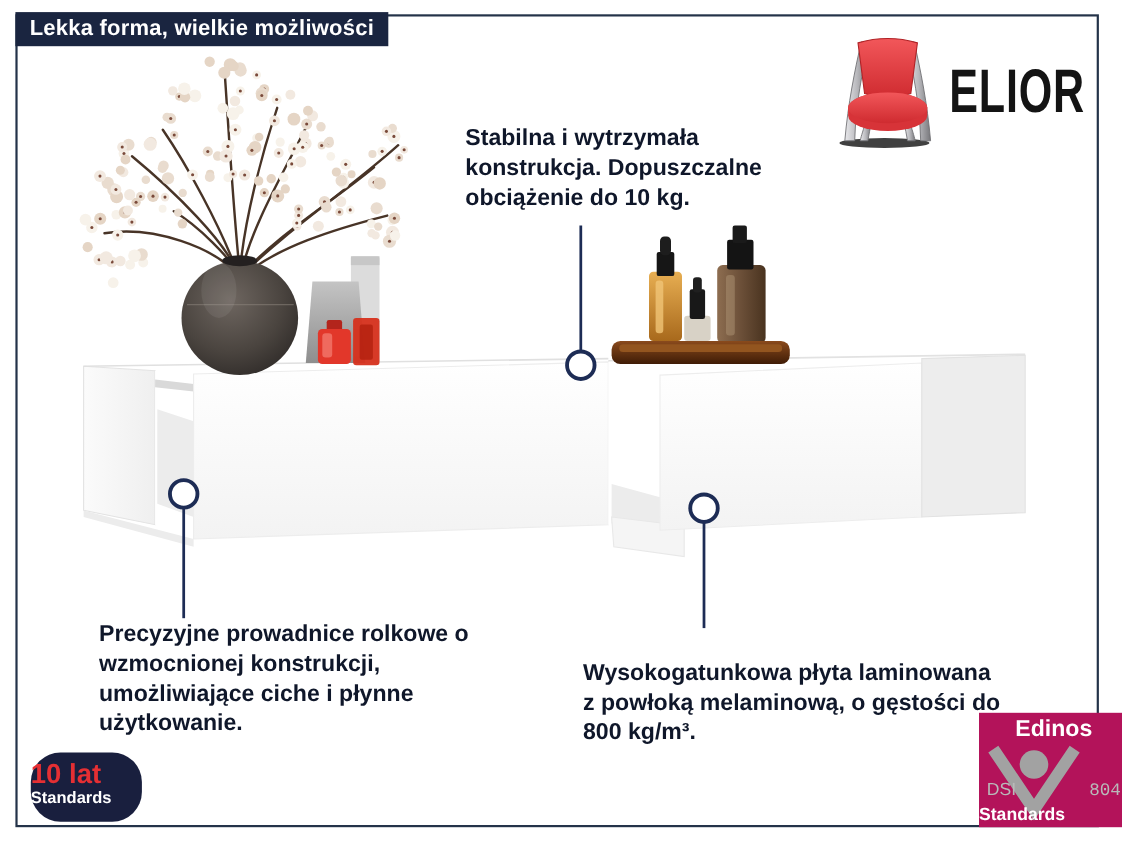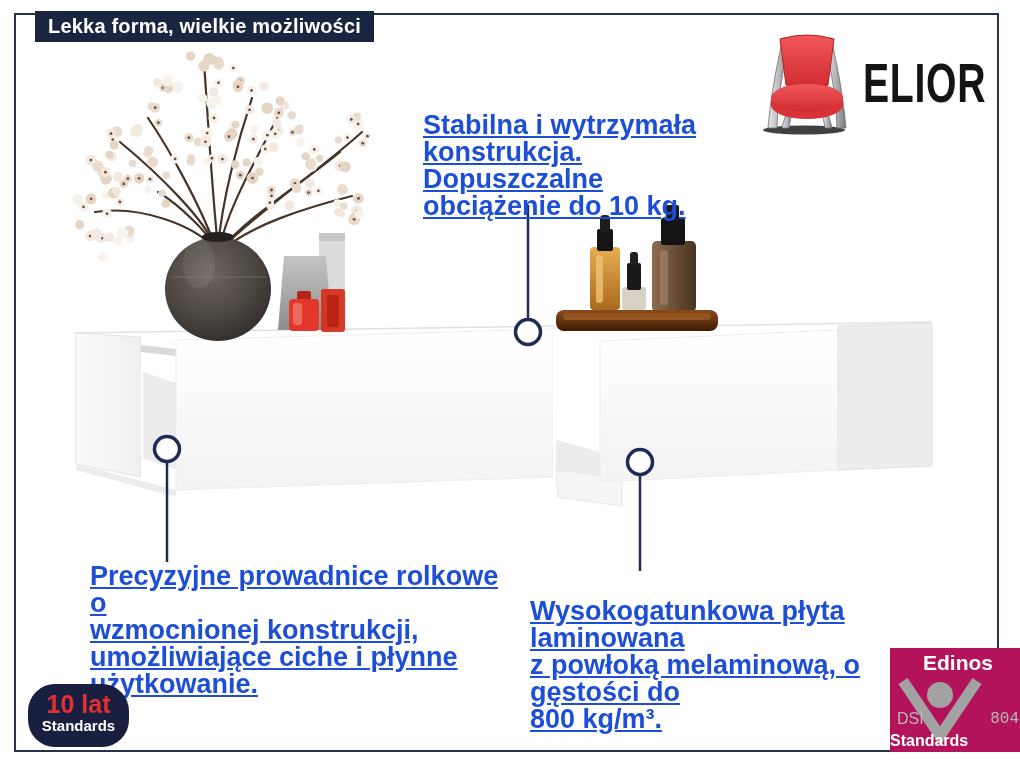--- a/index.html
+++ b/index.html
@@ -1,31 +1,31 @@
 <!DOCTYPE html>
 <html><head>
 <meta charset="utf-8">
 <style>
   html,body{margin:0;padding:0;background:#ffffff;}
   body{font-family:"Liberation Sans", sans-serif;}
   .canvas{position:relative;width:1020px;height:769px;background:#ffffff;overflow:hidden;}
   .frame{position:absolute;left:14px;top:13px;width:985px;height:739px;border:2px solid #243349;box-sizing:border-box;background:transparent;}
   .scene{position:absolute;left:0;top:0;width:1020px;height:769px;}
   .banner{position:absolute;left:14px;top:11px;height:31px;line-height:31px;background:#1a2540;color:#ffffff;
-          font-size:20px;font-weight:bold;padding:0 13px;letter-spacing:.2px;white-space:nowrap;z-index:5;margin-left:21px;}
+          font-size:20px;font-weight:bold;padding:0 13px;letter-spacing:.2px;white-space:nowrap;z-index:5;}
   .logo{position:absolute;left:755px;top:28px;width:250px;height:110px;z-index:4;}
   .logo .chair{position:absolute;left:2px;top:4px;}
   .logo .wordmark{position:absolute;left:108px;top:22px;font-size:56px;font-weight:800;color:#141414;
           transform:scaleX(.70);transform-origin:left center;letter-spacing:1px;}
-  .callout-text{position:absolute;color:#1d4ed8;font-weight:bold;font-size:27px;line-height:27px;white-space:pre-line;z-index:4;text-decoration:underline;}
+  .callout-text{position:absolute;color:#0f172a;font-weight:bold;font-size:21px;line-height:27px;white-space:pre-line;z-index:4;}
   .callout-top{left:423px;top:112px;width:330px;}
   .callout-bl{left:90px;top:563px;width:410px;}
   .callout-br{left:530px;top:598px;width:440px;}
   .warranty{position:absolute;left:28px;top:684px;width:101px;height:63px;background:#191f3e;border-radius:27px;
-            text-align:center;z-index:5;}
+            z-index:5;}
   .warranty .val{color:#e52f33;font-weight:800;font-size:25px;line-height:25px;margin-top:8px;}
   .warranty .lbl{color:#ffffff;font-weight:bold;font-size:15px;line-height:18px;}
   .standards{position:absolute;left:890px;top:648px;width:100px;height:104px;background:#b3135a;z-index:5;overflow:hidden;padding-left:36px;}
   .standards .sb-brand{position:absolute;top:3px;left:0;width:100%;text-align:center;color:#fff;font-weight:800;font-size:21px;z-index:2;}
   .standards .sb-v{position:absolute;left:0;top:0;z-index:1;}
   .standards .sb-left{position:absolute;left:7px;top:62px;color:#b9b9b9;font-size:16px;z-index:2;}
   .standards .sb-right{position:absolute;right:7px;top:62px;color:#b9b9b9;font-size:16px;z-index:2;font-family:Liberation Mono, monospace;}
   .standards .sb-bottom{position:absolute;bottom:2px;left:0;width:100%;text-align:left;color:#fff;font-weight:800;font-size:16px;z-index:2;}
 </style>
 </head>

